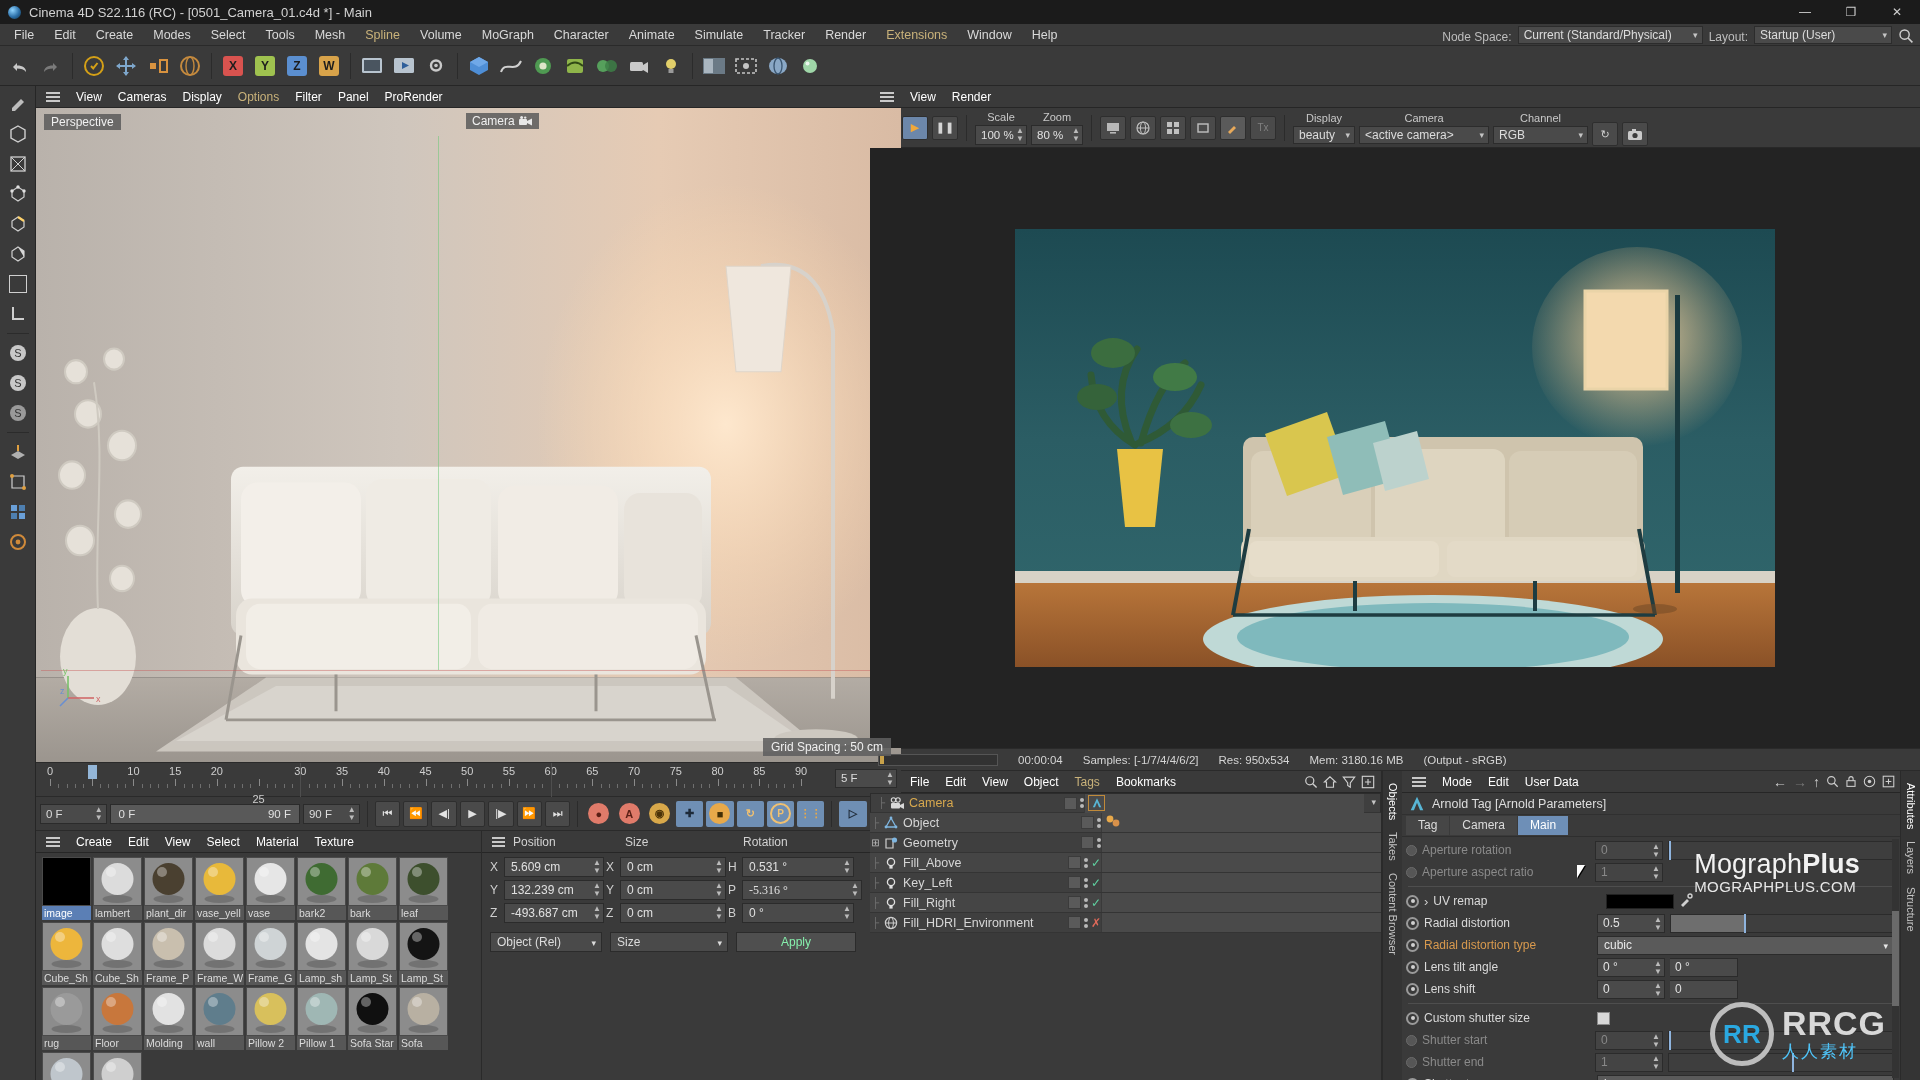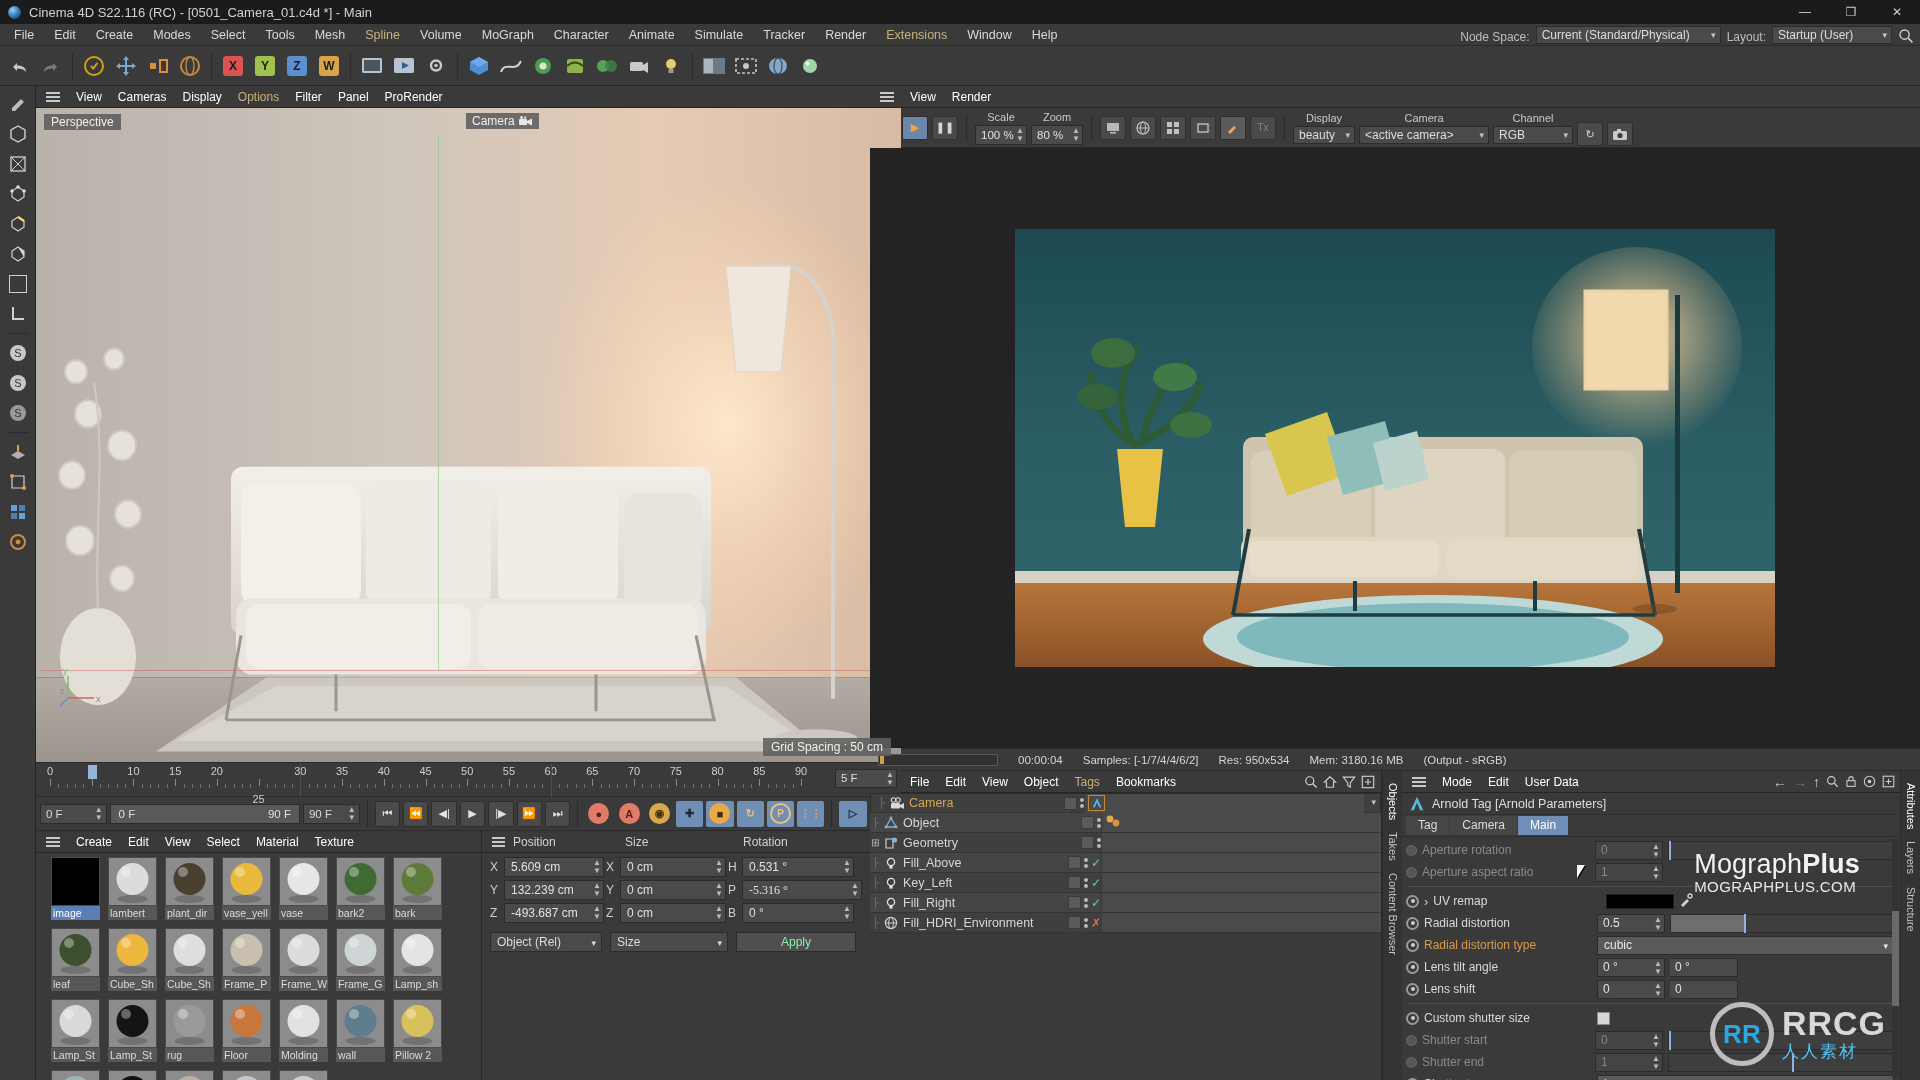--- a/index.html
+++ b/index.html
@@ -93,21 +93,21 @@
   .tp { width:26px; height:26px; background:#4a4a4a; border:1px solid #2e2e2e;
     display:flex; align-items:center; justify-content:center; color:#e2e2e2; font-size:11px; border-radius:2px;}
   .tpc { width:28px; height:26px; display:flex; align-items:center; justify-content:center;
     border-radius:2px; }
   .circbtn{ width:21px; height:21px; border-radius:50%; display:flex; align-items:center;
     justify-content:center; font-size:11px; font-weight:bold; }
 
   
   .bottomrow { height:250px; display:flex; border-top:1px solid #2a2a2a;}
   .matmgr { width:505px; background:#3a3a3a; display:flex; flex-direction:column; border-right:1px solid #2a2a2a;}
-  .matgrid { flex:1; padding:4px 4px 0 6px; display:flex; flex-wrap:wrap; align-content:flex-start; gap:8px; overflow:hidden;margin-left:9px;}
+  .matgrid { flex:1; padding:4px 4px 0 6px; display:flex; flex-wrap:wrap; align-content:flex-start; gap:2px; overflow:hidden;}
   .matcell { width:49px; }
   .matsw { width:49px; height:49px; background:#707070; border:1px solid #4a4a4a; }
   .matname { font-size:10.5px; color:#dcdcdc; text-align:left; background:#575757;
     padding:0 2px; white-space:nowrap; overflow:hidden; height:14px; line-height:14px;}
   .matname.selected { background:#5b7fb5; color:#fff; }
 
   .coords { flex:1; background:#3a3a3a; display:flex; flex-direction:column;}
   .coordgrid { padding:4px 8px; }
   .coordhdr { display:flex; font-size:12px; color:#d2d2d2; padding:2px 0 5px 0;}
   .crow { display:flex; align-items:center; margin-bottom:3px; gap:2px;}
@@ -236,21 +236,21 @@
       <div class="mi">Tracker</div>
       <div class="mi">Render</div>
       <div class="mi hl">Extensions</div>
       <div class="mi">Window</div>
       <div class="mi">Help</div>
     </div>
   <div class="right">
     <span class="lbl">Node Space:</span>
     <span class="sel" style="width:185px">Current (Standard/Physical)</span>
     <span class="lbl">Layout:</span>
-    <span class="sel" style="width:120px">Startup (User)</span>
+    <span class="sel" style="width:138px">Startup (User)</span>
     <svg width="16" height="16" viewBox="0 0 16 16">
       <circle cx="6.6" cy="6.6" r="4.6" fill="none" stroke="#cfcfcf" stroke-width="1.4"></circle>
       <line x1="10" y1="10" x2="14.4" y2="14.4" stroke="#cfcfcf" stroke-width="1.6"></line>
       </svg>
   </div>
 </div>
 
 <div class="toolbar">
   <div class="tb">
       <svg width="22" height="20" viewBox="0 0 22 20">
@@ -1157,21 +1157,21 @@
         <div class="rvgroup">
           <div class="cap">Display</div>
           <div class="sel" style="width:62px">beauty</div>
         </div>
         <div class="rvgroup">
           <div class="cap">Camera</div>
           <div class="sel" style="width:130px">&lt;active camera&gt;</div>
         </div>
         <div class="rvgroup">
           <div class="cap">Channel</div>
-          <div class="sel" style="width:80px">RGB</div>
+          <div class="sel" style="width:95px">RGB</div>
         </div>
         <div class="rvbtn" style="margin-top:13px">↻</div>
         <div class="rvbtn" style="margin-top:13px">
             <svg width="14" height="11" viewBox="0 0 14 11">
               <rect x="0" y="2" width="14" height="9" rx="1.5" fill="#c9c9c9"></rect>
               <circle cx="7" cy="6.5" r="2.6" fill="#3a3a3a"></circle>
               <rect x="4" y="0" width="4" height="2" fill="#c9c9c9"></rect>
             </svg>
           </div>
       </div>

